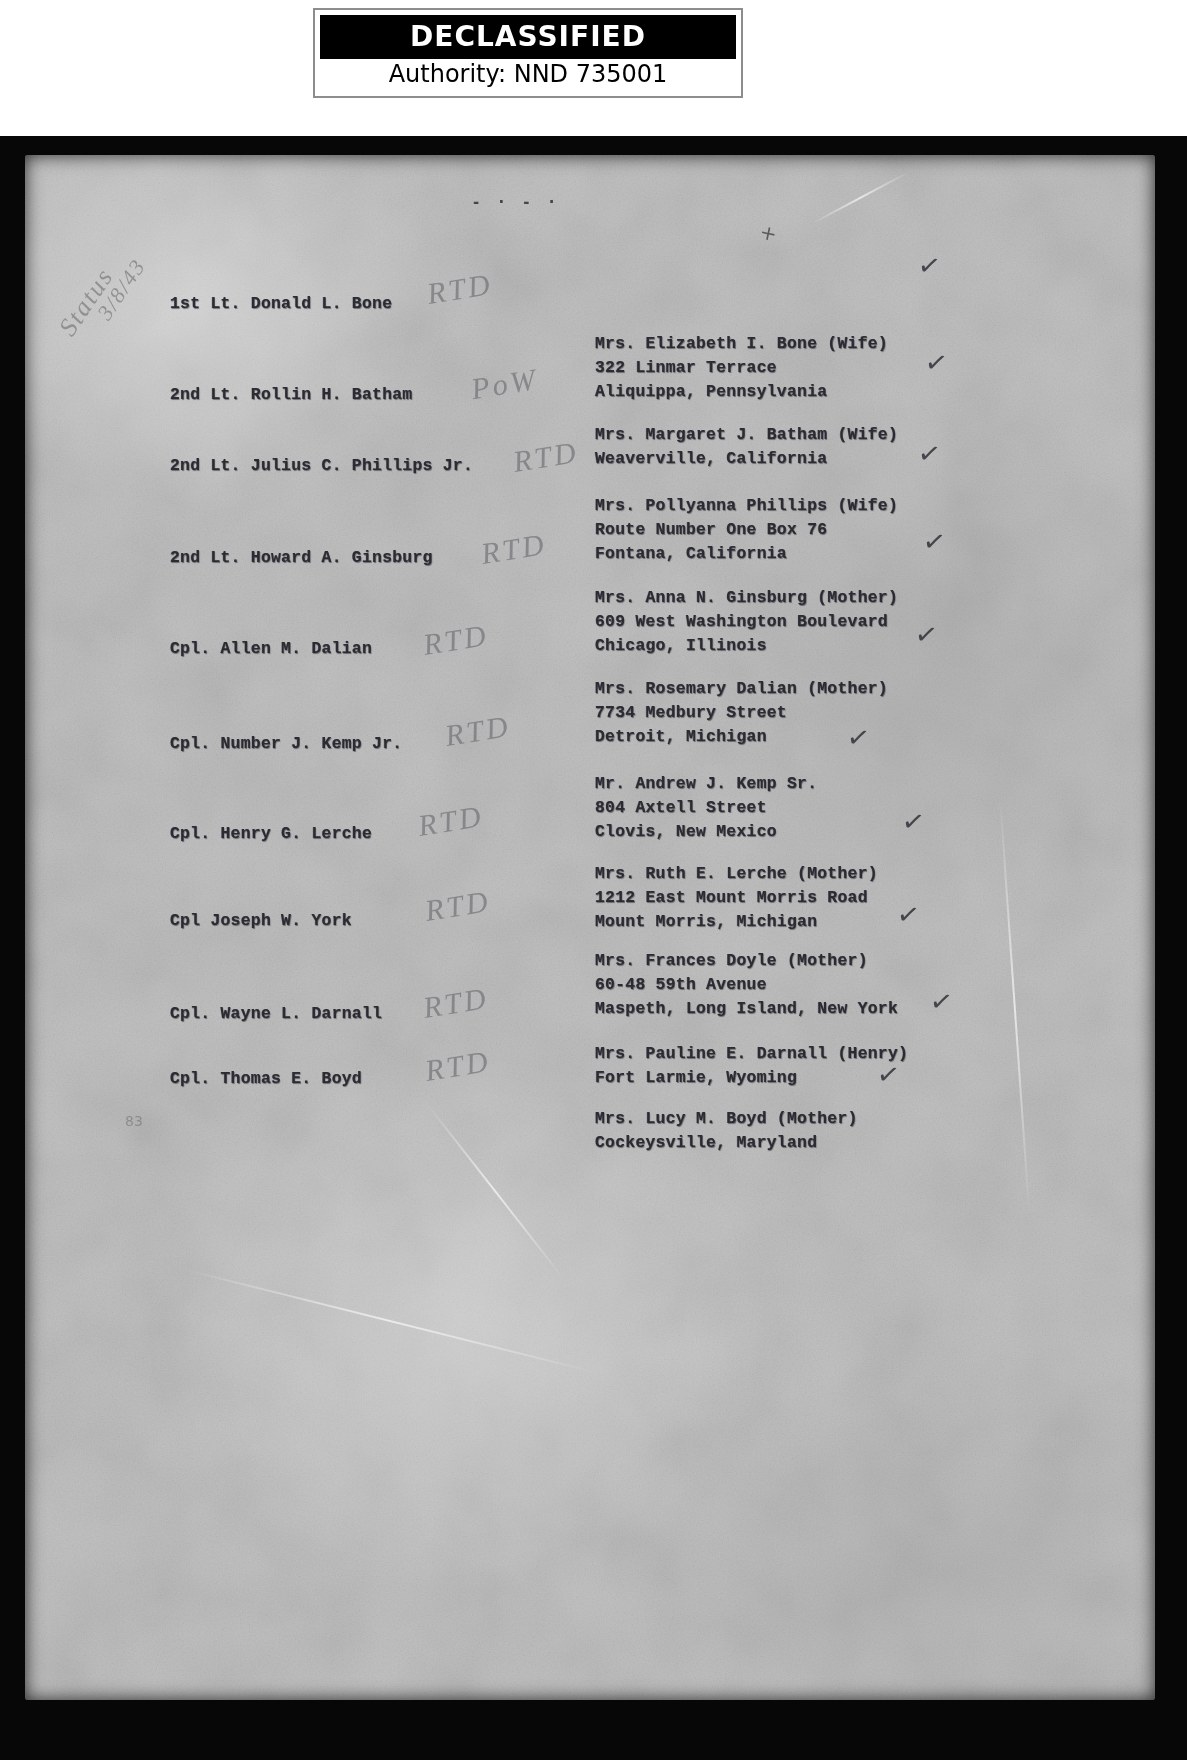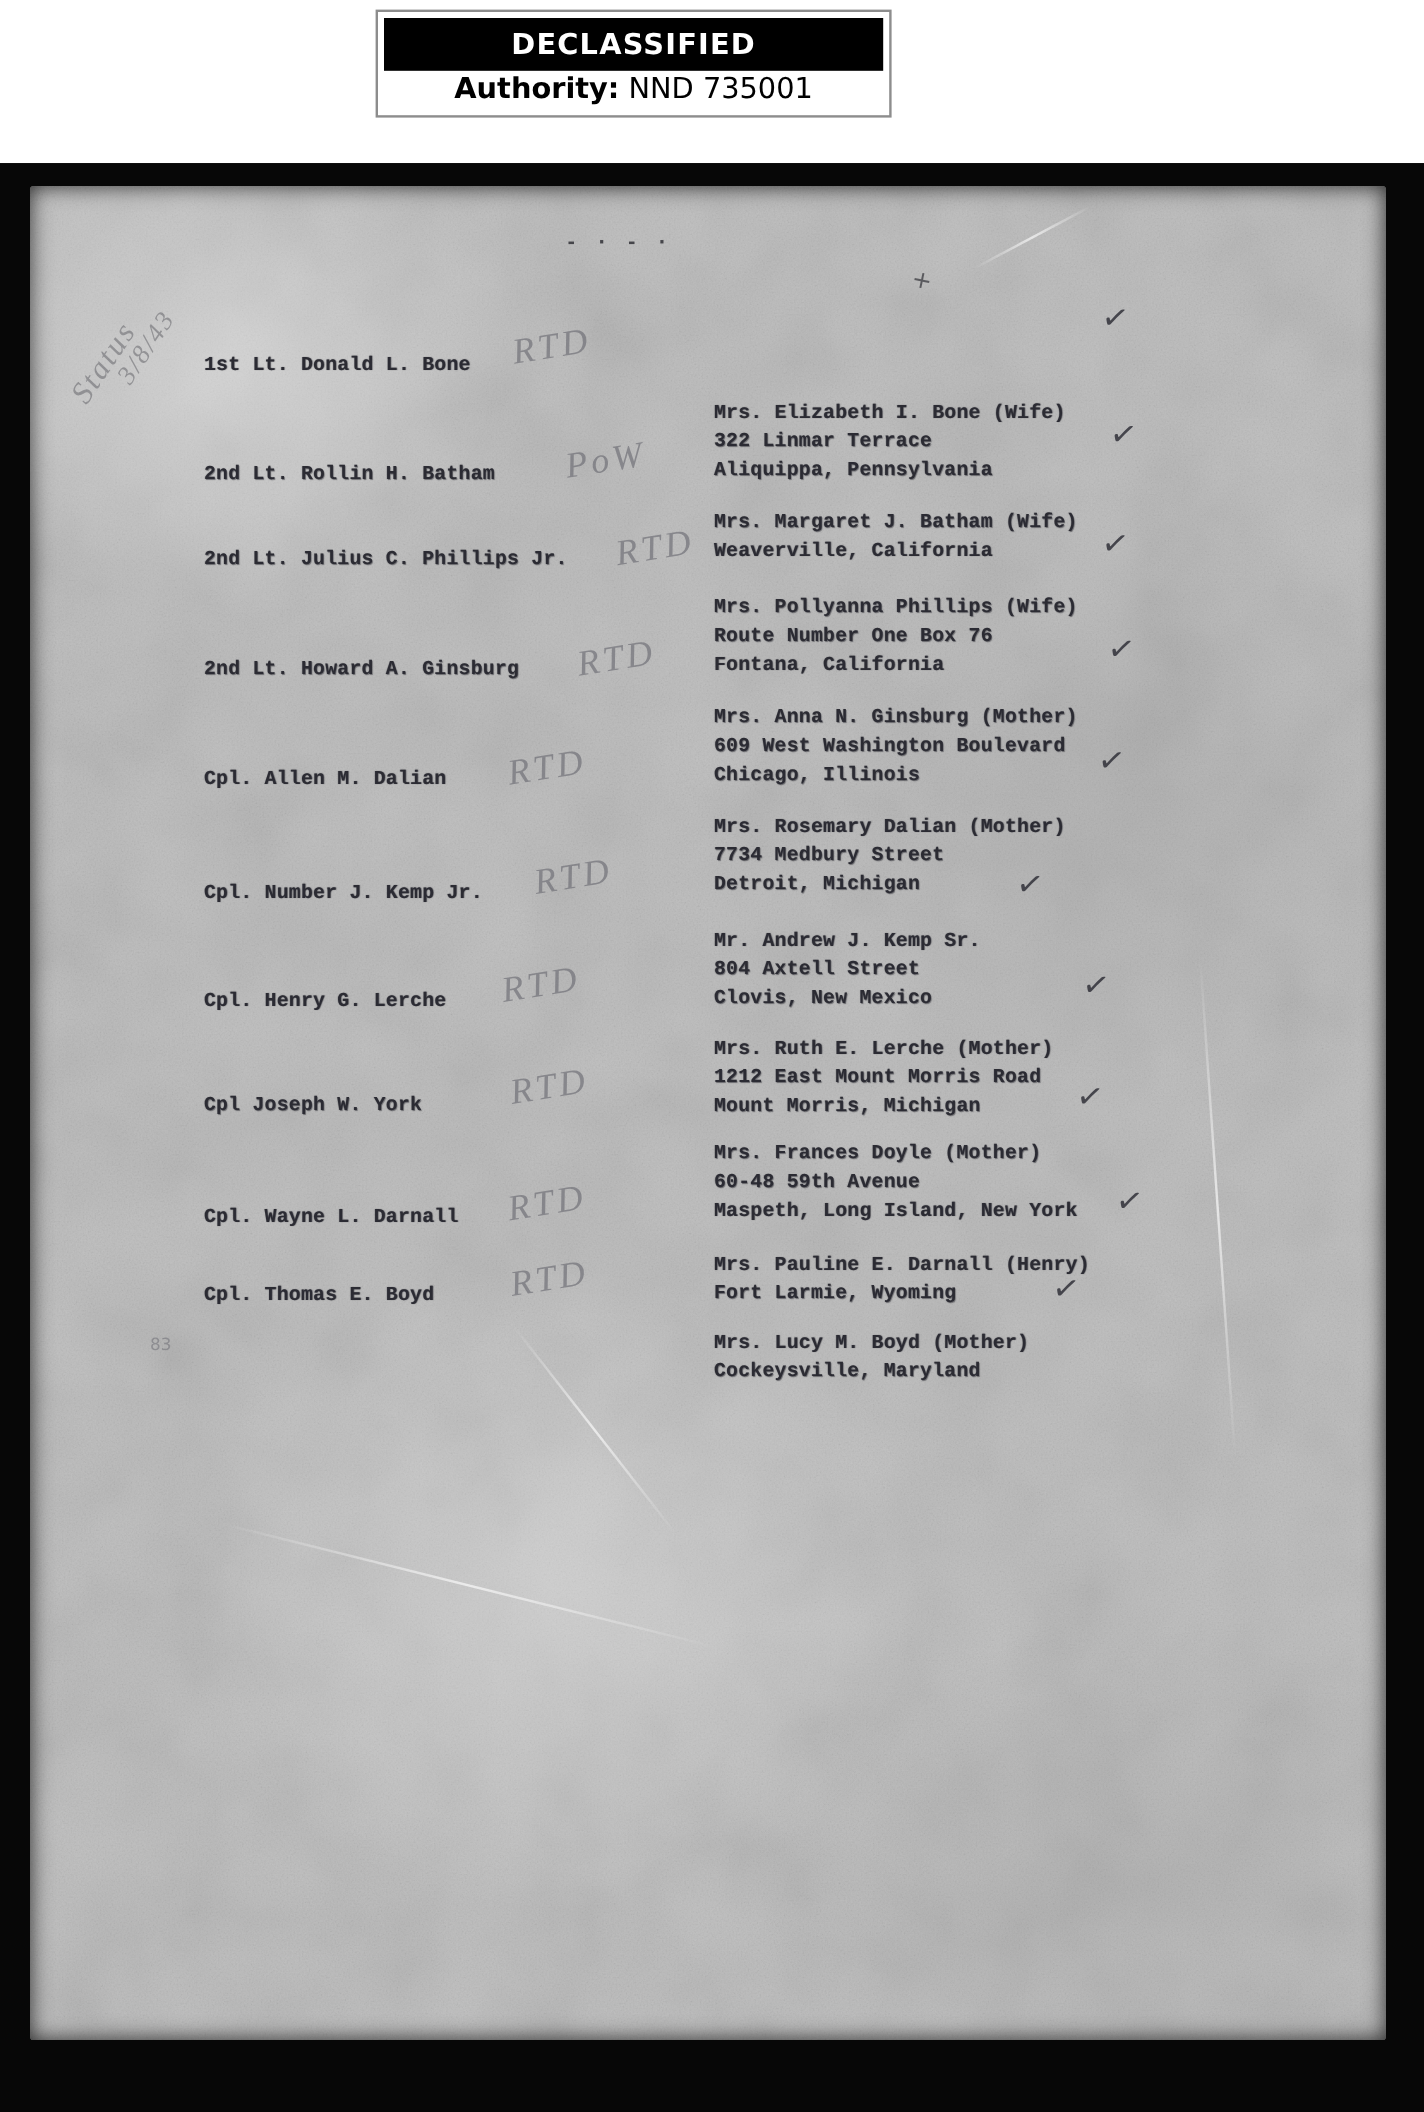--- a/index.html
+++ b/index.html
@@ -11,27 +11,27 @@
   
   .top-strip{position:absolute;top:0;left:0;width:1187px;height:136px;background:#ffffff;}
   .stamp{
     position:absolute;top:8px;left:313px;width:430px;
     background:#ffffff;border:2px solid #8d8d8d;
     padding:5px 5px 6px;box-sizing:border-box;text-align:center;
   }
   .stamp-titlebar{
     background:#000;color:#fff;
     font-family:"DejaVu Sans", sans-serif;font-weight:800;
-    font-size:24px;line-height:44px;letter-spacing:1px;
+    font-size:28px;line-height:44px;letter-spacing:1px;
   }
   .stamp-line{
     font-family:"DejaVu Sans", sans-serif;color:#000;
     font-size:24px;line-height:31px;white-space:nowrap;
   }
-  .stamp-line b{font-weight:700;}
+  .stamp-line b{font-weight:400;}
   .stamp-line .gap{display:inline-block;width:14px;}
   
   .photo{position:absolute;top:136px;left:0;width:1187px;height:1624px;background:#070707;}
   .paper{
     position:absolute;top:155px;left:25px;width:1130px;height:1545px;
     background:#c3c3c3;border-radius:3px;
     box-shadow:0 0 18px rgba(0,0,0,.8) inset;
     overflow:hidden;
   }
   .paper svg.noise{position:absolute;top:0;left:0;mix-blend-mode:multiply;}

